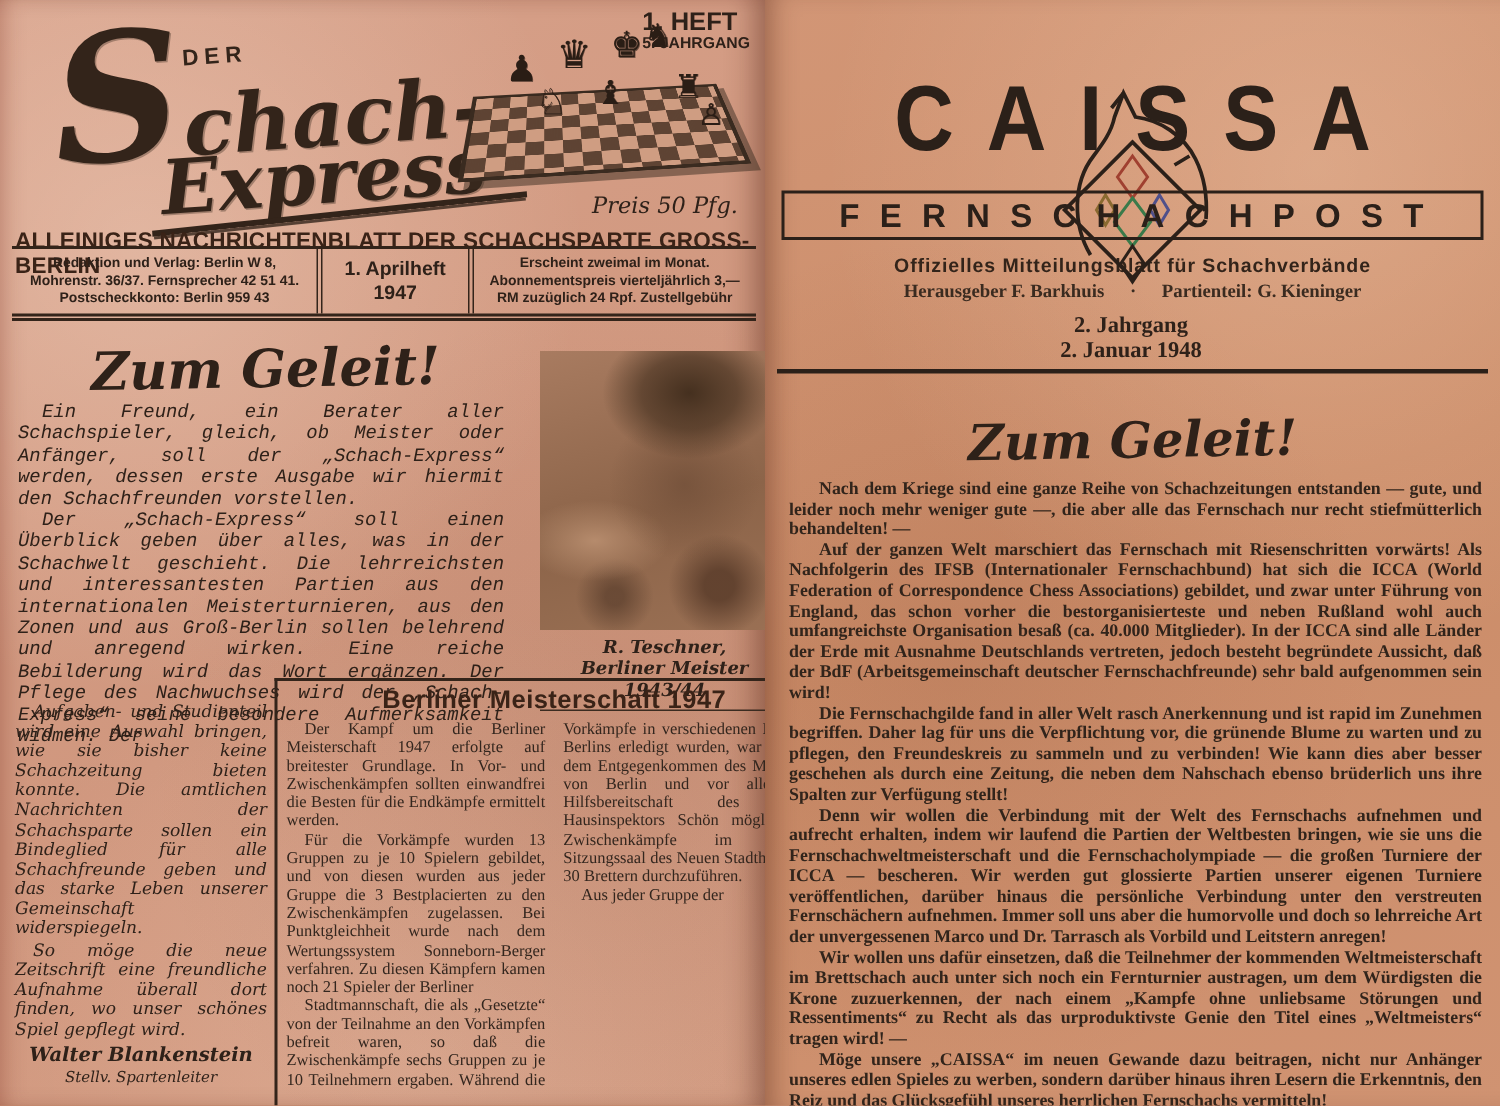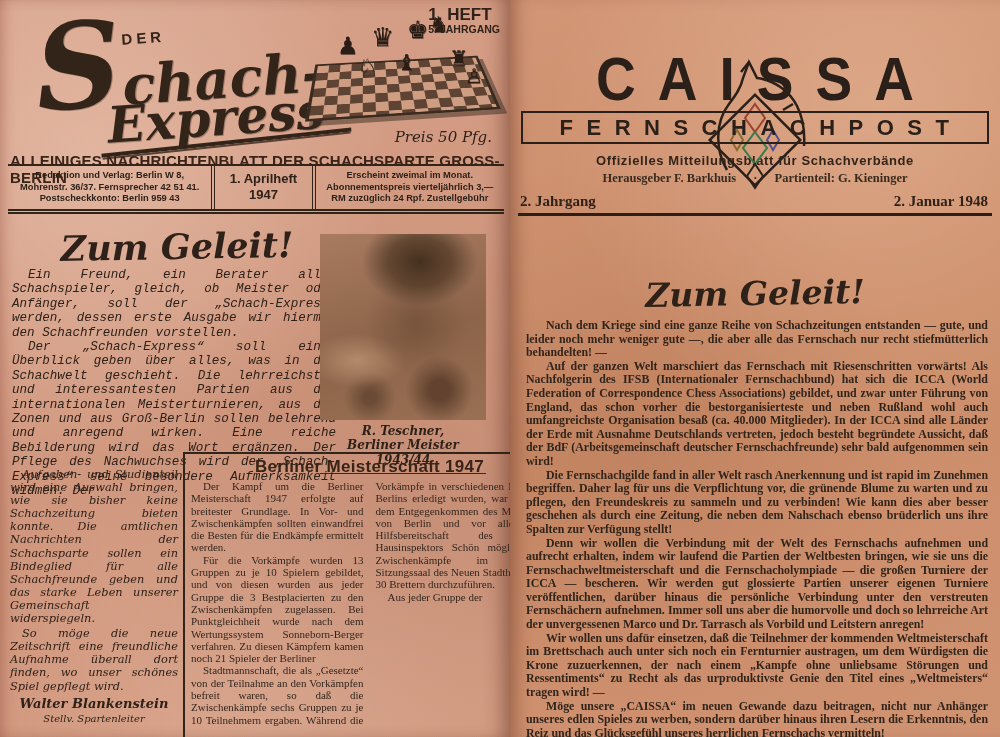--- a/index.html
+++ b/index.html
@@ -93,21 +93,21 @@
   
   .script-heading { font-family:"DejaVu Serif",serif; font-style:italic; font-weight:bold;
                     transform:rotate(-1deg); color:#2e2119; }
   .lp-geleit-heading { position:absolute; left:18px; top:226px; width:318px; text-align:center; font-size:35px; }
   .lp-geleit-wide {
     position:absolute; left:12px; top:268px; width:324px;
     font-family:Liberation Mono, monospace; font-style:italic; font-size:12.6px; line-height:14.4px;
     text-align:justify;
   }
   .lp-geleit-wide p { text-indent:16px; }
-  .lp-photo-fig { position:absolute; left:320px; top:234px; width:166px; border-bottom:1.5px solid #3a2b20; padding-bottom:6px; }
+  .lp-photo-fig { position:absolute; left:360px; top:234px; width:166px; border-bottom:1.5px solid #3a2b20; padding-bottom:6px; }
   .lp-photo {
     width:166px; height:186px;
     background:
       radial-gradient(ellipse 58px 44px at 60% 15%, #45301f 0%, rgba(69,48,31,0.65) 55%, transparent 100%),
       radial-gradient(ellipse 70px 70px at 58% 48%, rgba(112,78,56,0.75), transparent 72%),
       radial-gradient(ellipse 66px 36px at 22% 68%, rgba(186,143,112,0.9), transparent 75%),
       radial-gradient(circle at 72% 84%, rgba(90,60,42,0.85) 10px, transparent 34px),
       radial-gradient(circle at 30% 88%, rgba(80,54,38,0.6) 6px, transparent 26px),
       linear-gradient(165deg, #a87b60, #8c6449 55%, #9a7054);
   }
@@ -137,31 +137,31 @@
   
   .rp-masthead { position:relative; height:208px; text-align:center; }
   .knight-logo { position:absolute; left:50%; top:0; transform:translateX(-50%); z-index:0; }
   .caissa {
     position:relative; z-index:1; margin-top:52px;
     font-family:"Liberation Sans",sans-serif; font-weight:bold; font-size:55px; line-height:1;
     letter-spacing:22px; padding-left:22px; color:#2b2019;
     transform:scaleY(1.12);
   }
   .fernpost-box {
-    position:relative; z-index:1; margin:4px auto 0; width:468px;
+    position:relative; z-index:1; margin:20px auto 0; width:468px;
     border:2.5px solid #2b2019; padding:2px 0 1px 0;
     font-family:"Liberation Sans",sans-serif; font-weight:bold; font-size:22px;
     letter-spacing:13.5px; padding-left:12px; color:#2b2019;
   }
   .rp-tagline { margin-top:9px; font-family:"Liberation Sans",sans-serif; font-weight:bold;
                 font-size:13px; letter-spacing:0.6px; color:#33241a; }
   .rp-publishers { margin-top:3px; font-size:12.5px; font-weight:bold; color:#3a2b20; }
   .rp-pub-sep { display:inline-block; margin:0 14px; }
   .rp-volrow { display:flex; justify-content:space-between; padding:7px 12px 3px 10px;
-               font-weight:bold; font-size:15px; }
+               font-weight:bold; font-size:15px;flex-direction:column; }
   .rp-rule { margin:0 8px; border-bottom:3.5px solid #2b2019; }
 
   
   .rp-geleit-heading { margin:14px auto 6px; text-align:center; font-size:33px; }
   .rp-body {
     padding:0 12px 0 16px;
     font-size:11.9px; line-height:13.6px; font-weight:bold; text-align:justify; color:#31241b;
   }
   .rp-body p { text-indent:20px; }
 </style>

